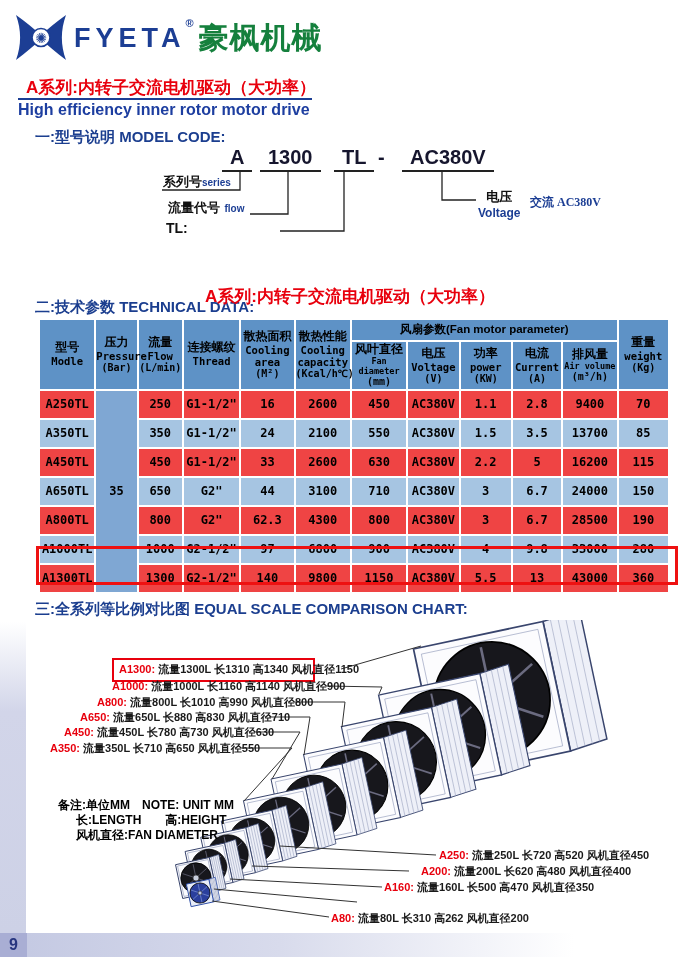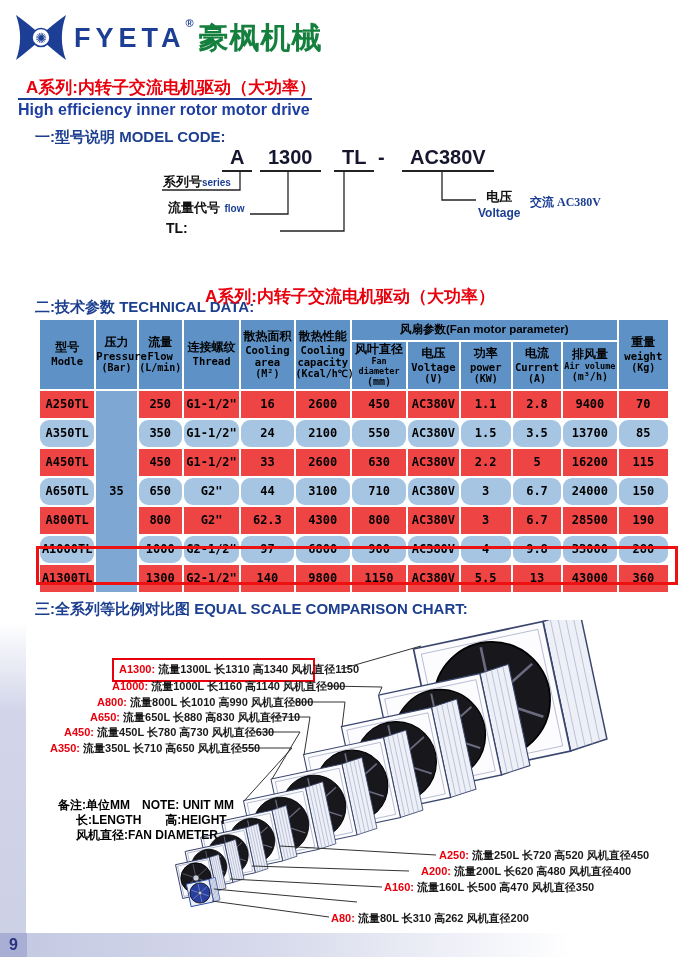--- a/index.html
+++ b/index.html
@@ -36,21 +36,21 @@
                 padding:1px 0;line-height:1.15;}
   .th-cn{font-size:12px;font-weight:bold;display:block;}
   .th-en{font-size:10.5px;font-weight:bold;display:block;font-family:"DejaVu Sans Mono",monospace;}
   .th-en-sm{font-size:8.5px;}
   .th-unit{font-size:10px;font-weight:bold;display:block;font-family:"DejaVu Sans Mono",monospace;}
   .th-group{font-size:11.5px;font-weight:bold;height:18px;}
   table.tech td{height:25px;text-align:center;vertical-align:middle;
                 font-size:12px;font-weight:bold;color:#000;
                 font-family:"DejaVu Sans Mono",monospace;}
   tr.row-light td{background:#ef4444;}
-  tr.row-blue td{background:#a6c5e2;border-radius:9px;}
+  tr.row-blue td{background:#a6c5e2;}
   td.pressure-cell{background:#7fa7d3 !important;}
   .hl-box{position:absolute;left:36px;top:546px;width:636px;height:33px;
           border:3px solid #ee1111;pointer-events:none;}
 
   
   .cmp-svg{position:absolute;left:0;top:620px;}
   .cmp-label{position:absolute;white-space:nowrap;font-size:11px;font-weight:bold;}
   .cmp-model{color:#e8000d;}
   .cmp-spec{color:#1a1a1a;}
   .a1300-box{position:absolute;left:112px;top:658px;width:199px;height:20px;
@@ -508,21 +508,21 @@
 
   <div class="cmp-label" style="left:119px;top:662px;">
     <span class="cmp-model">A1300:</span> <span class="cmp-spec">流量1300L 长1310 高1340 风机直径1150</span>
   </div>
   <div class="cmp-label" style="left:112px;top:679px;">
     <span class="cmp-model">A1000:</span> <span class="cmp-spec">流量1000L 长1160 高1140 风机直径900</span>
   </div>
   <div class="cmp-label" style="left:97px;top:695px;">
     <span class="cmp-model">A800:</span> <span class="cmp-spec">流量800L 长1010 高990 风机直径800</span>
   </div>
-  <div class="cmp-label" style="left:90px;top:710px;">
+  <div class="cmp-label" style="left:80px;top:710px;">
     <span class="cmp-model">A650:</span> <span class="cmp-spec">流量650L 长880 高830 风机直径710</span>
   </div>
   <div class="cmp-label" style="left:64px;top:725px;">
     <span class="cmp-model">A450:</span> <span class="cmp-spec">流量450L 长780 高730 风机直径630</span>
   </div>
   <div class="cmp-label" style="left:50px;top:741px;">
     <span class="cmp-model">A350:</span> <span class="cmp-spec">流量350L 长710 高650 风机直径550</span>
   </div>
   <div class="cmp-label" style="left:439px;top:848px;">
     <span class="cmp-model">A250:</span> <span class="cmp-spec">流量250L 长720 高520 风机直径450</span>

